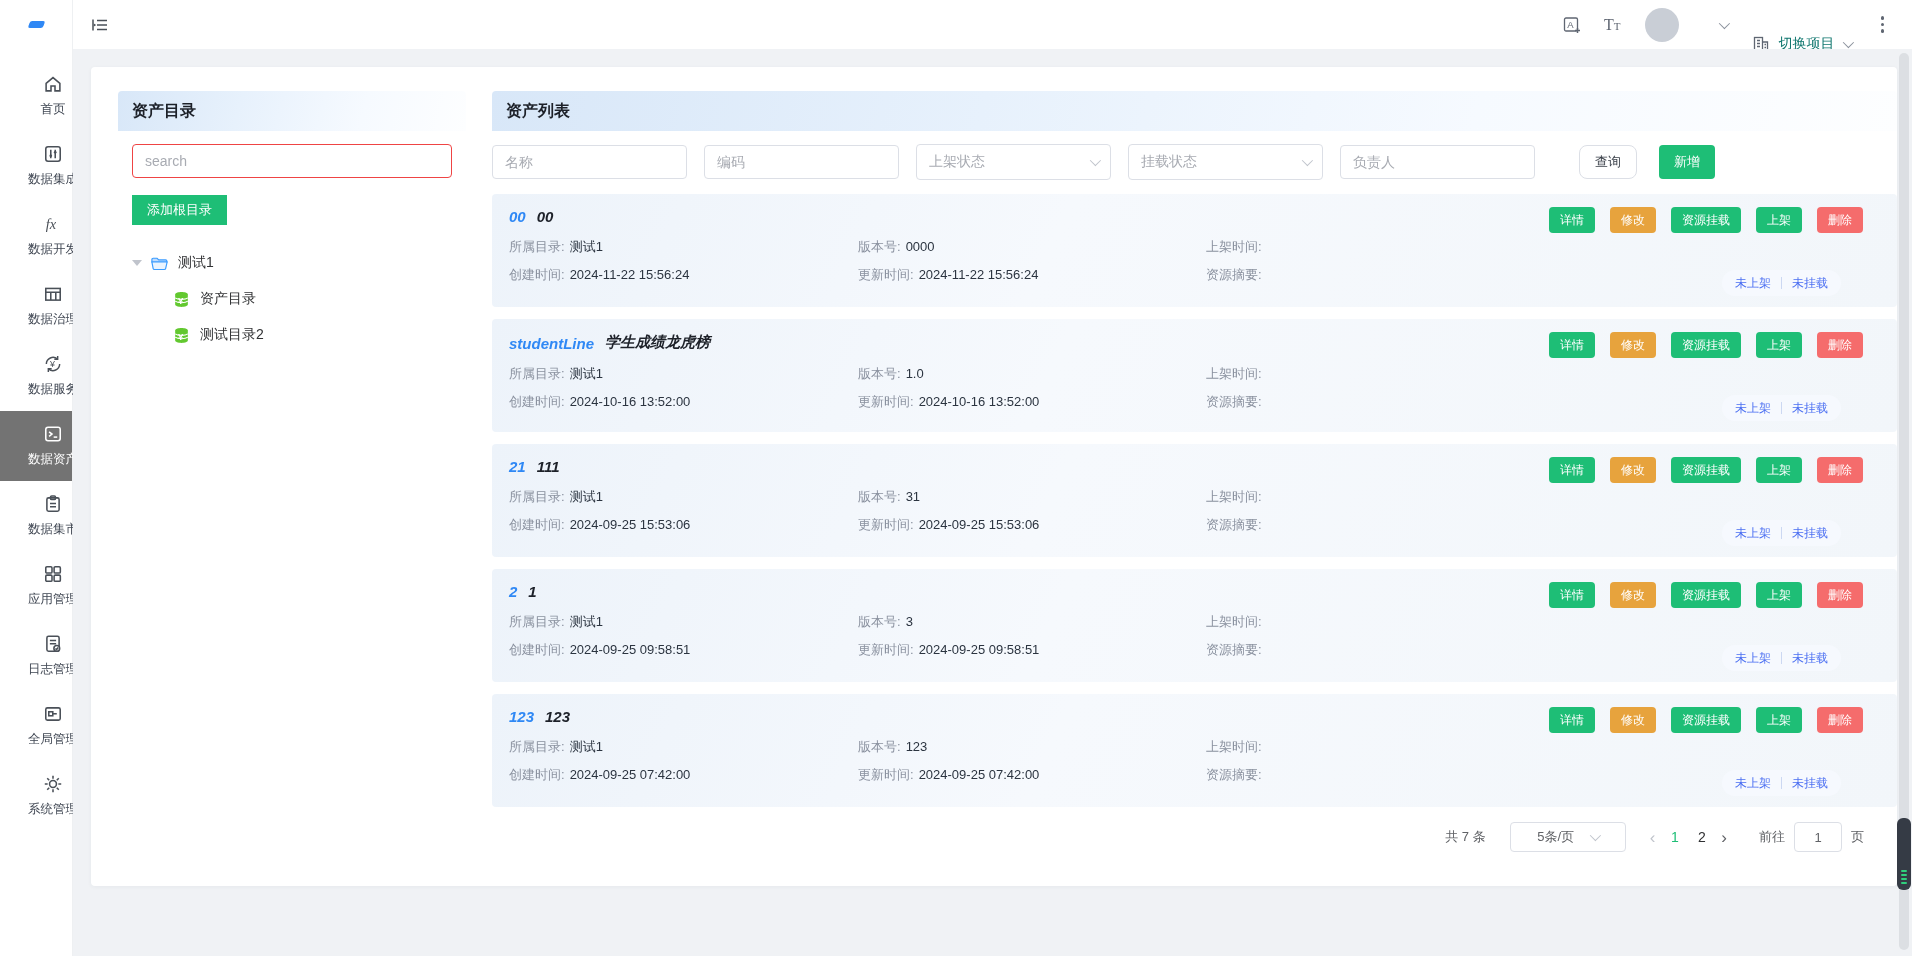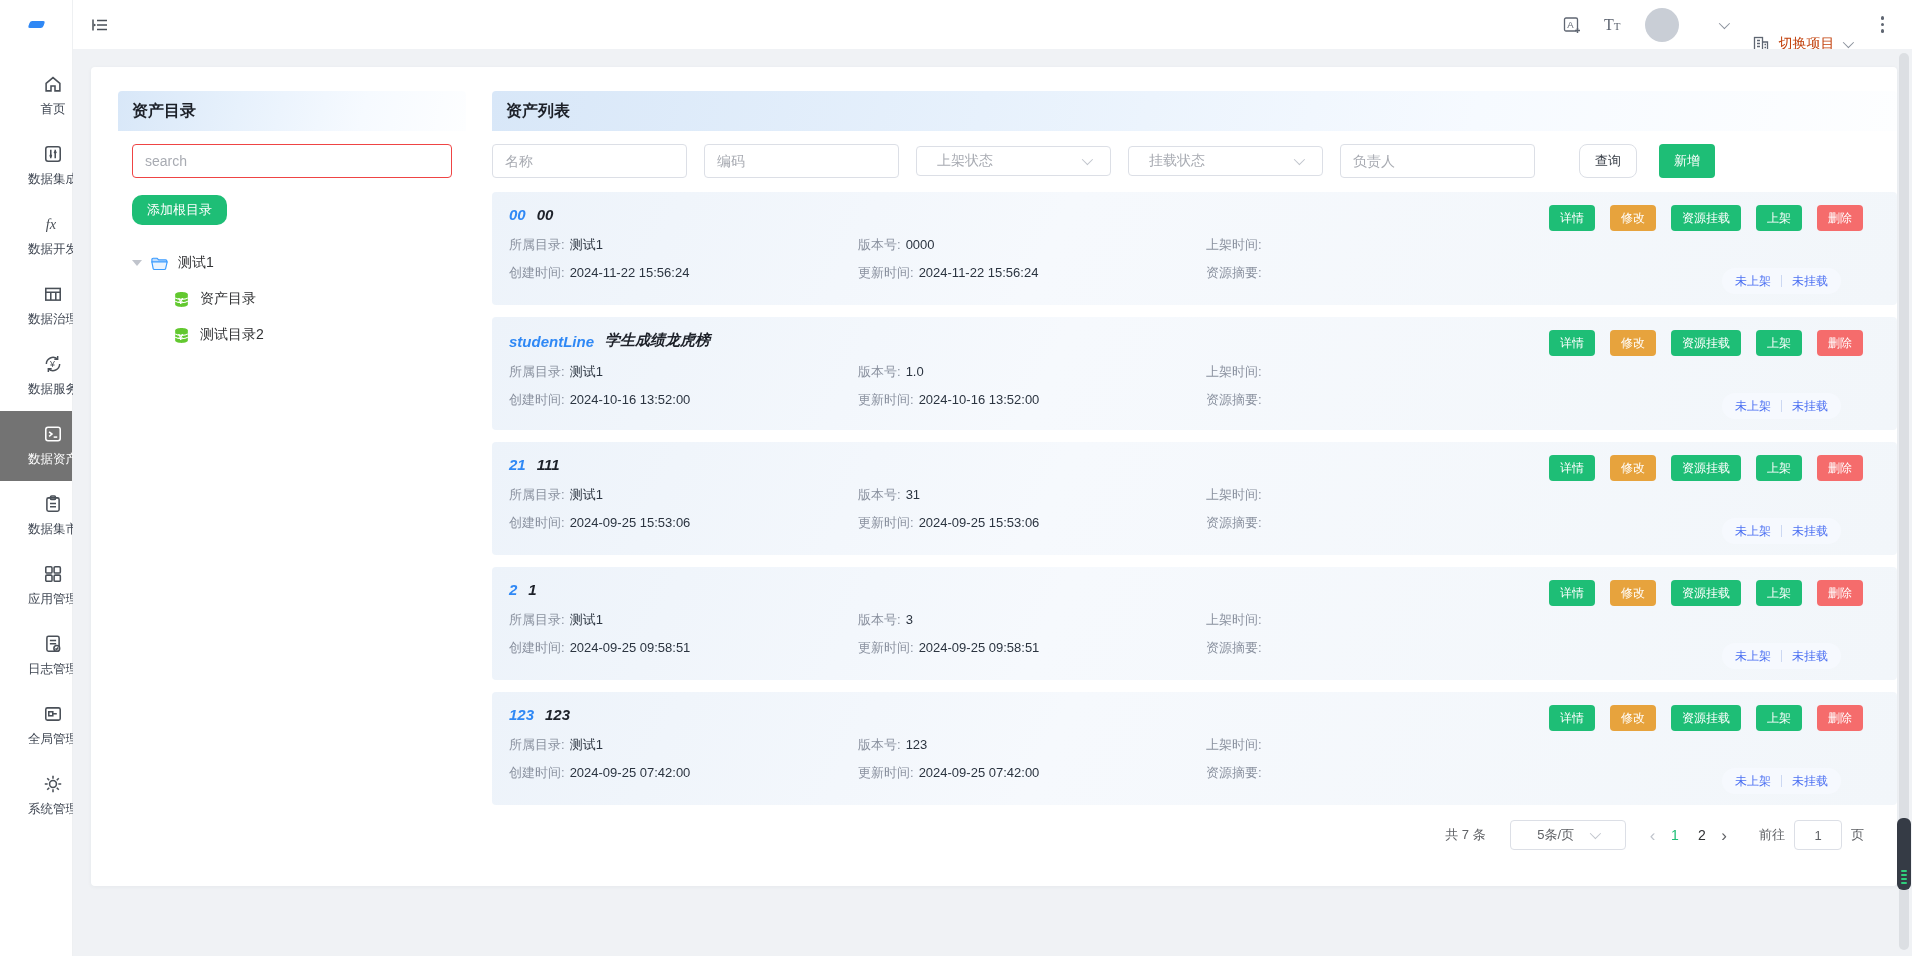--- a/index.html
+++ b/index.html
@@ -27,21 +27,21 @@
     padding:0 24px 0 17px; box-shadow:0 1px 0 #f0f0f3; }
   .collapse-icon { width:20px; height:20px; cursor:pointer; color:#4a5058; }
   .topbar-right { margin-left:auto; display:flex; align-items:center; }
   .tb-icon { width:20px; height:20px; color:#5f6672; cursor:pointer; }
   .tt-icon { font-family:"Liberation Serif",serif; color:#5f6672; font-size:16px; cursor:pointer; }
   .tt-icon .small { font-size:11px; }
   .avatar { width:34px; height:34px; border-radius:50%; background:#c9ced6; margin-left:24px; cursor:pointer; }
   .chev { width:8px; height:8px; border-right:1.4px solid #8a919c; border-bottom:1.4px solid #8a919c;
     transform:rotate(45deg) translateY(-2px); display:inline-block; }
   .proj-switch { display:flex; align-items:center; gap:8px; margin-left:24px; cursor:pointer;
-    font-size:14px; color:#c2410c;margin-top:38px; }
+    font-size:14px; color:#0f766e;margin-top:38px; }
   .kebab { display:flex; flex-direction:column; gap:3px; margin-left:26px; cursor:pointer; padding:4px; }
   .kebab i { width:3.5px; height:3.5px; border-radius:50%; background:#5f6672; }
   .gap40 { width:40px; }
   .gap22 { width:22px; }
 
   
   .workspace { flex:1; background:#f0f2f5; padding:18px 0 0 18px; }
   .card { width:1806px; height:819px; background:#fff; border-radius:4px;
     box-shadow:0 1px 4px rgba(31,56,88,.05); display:flex; padding:24px 0 0 27px; }
 
@@ -49,36 +49,36 @@
     display:flex; align-items:center; font-size:16px; font-weight:bold; color:#1d2129;
     background:linear-gradient(105deg,#d8e7f8 0%,#e7f1fc 35%,#f6faff 70%,#fdfeff 100%); }
 
   
   .catalog-panel { width:348px; flex-shrink:0; }
   .catalog-body { padding:13px 14px; }
   .search-input { width:100%; height:34px; border:1px solid #ef4444; border-radius:4px;
     padding:0 12px; font-size:14px; color:#303133; outline:none; background:#fff; }
   ::placeholder { color:#a8abb2; }
   .add-root-btn { margin-top:17px; height:30px; padding:0 15px; background:#1EBE76; color:#fff;
-    border:none; border-radius:10px; font-size:13px; cursor:pointer; }
+    border:none; border-radius:0; font-size:13px; cursor:pointer; }
   .tree { margin-top:20px; }
   .tree-row { display:flex; align-items:center; height:36px; cursor:pointer; }
   .tree-row.child { padding-left:40px; }
   .caret-down { width:0; height:0; border-left:5px solid transparent; border-right:5px solid transparent;
     border-top:6px solid #c0c4cc; margin-right:8px; }
   .tree-icon { width:19px; height:19px; display:block; }
   .tree-label { font-size:14px; color:#303133; margin-left:9px; }
 
   
   .list-panel { flex:1; margin-left:26px; min-width:0; }
   .filters { display:flex; align-items:center; margin-top:13px; }
   .filter-input { width:195px; height:34px; border:1px solid #dcdfe6; border-radius:4px;
     padding:0 12px; font-size:14px; color:#303133; outline:none; margin-right:17px; background:#fff; }
-  .filter-select { width:195px; height:30px; border:1px solid #dcdfe6; border-radius:4px;
-    display:flex; align-items:center; justify-content:space-between; padding:0 20px; margin-right:17px;
+  .filter-select { width:195px; height:36px; border:1px solid #dcdfe6; border-radius:4px;
+    display:flex; align-items:center; justify-content:space-between; padding:0 12px; margin-right:17px;
     font-size:14px; color:#a8abb2; background:#fff; cursor:pointer; }
   .sel-chev { width:8px; height:8px; border-right:1.4px solid #c0c4cc; border-bottom:1.4px solid #c0c4cc;
     transform:rotate(45deg) translateY(-2px); }
   .query-btn { margin-left:27px; height:34px; padding:0 15px; background:#fff; border:1px solid #dcdfe6;
     border-radius:8px; font-size:13px; color:#3d434c; cursor:pointer; }
   .add-btn { margin-left:22px; height:34px; padding:0 15px; background:#1EBE76; border:none;
     border-radius:4px; font-size:13px; color:#fff; cursor:pointer; }
 
   .asset-list { margin-top:14px; }
   .asset-item { position:relative; height:113px; border-radius:4px; margin-bottom:12px;

